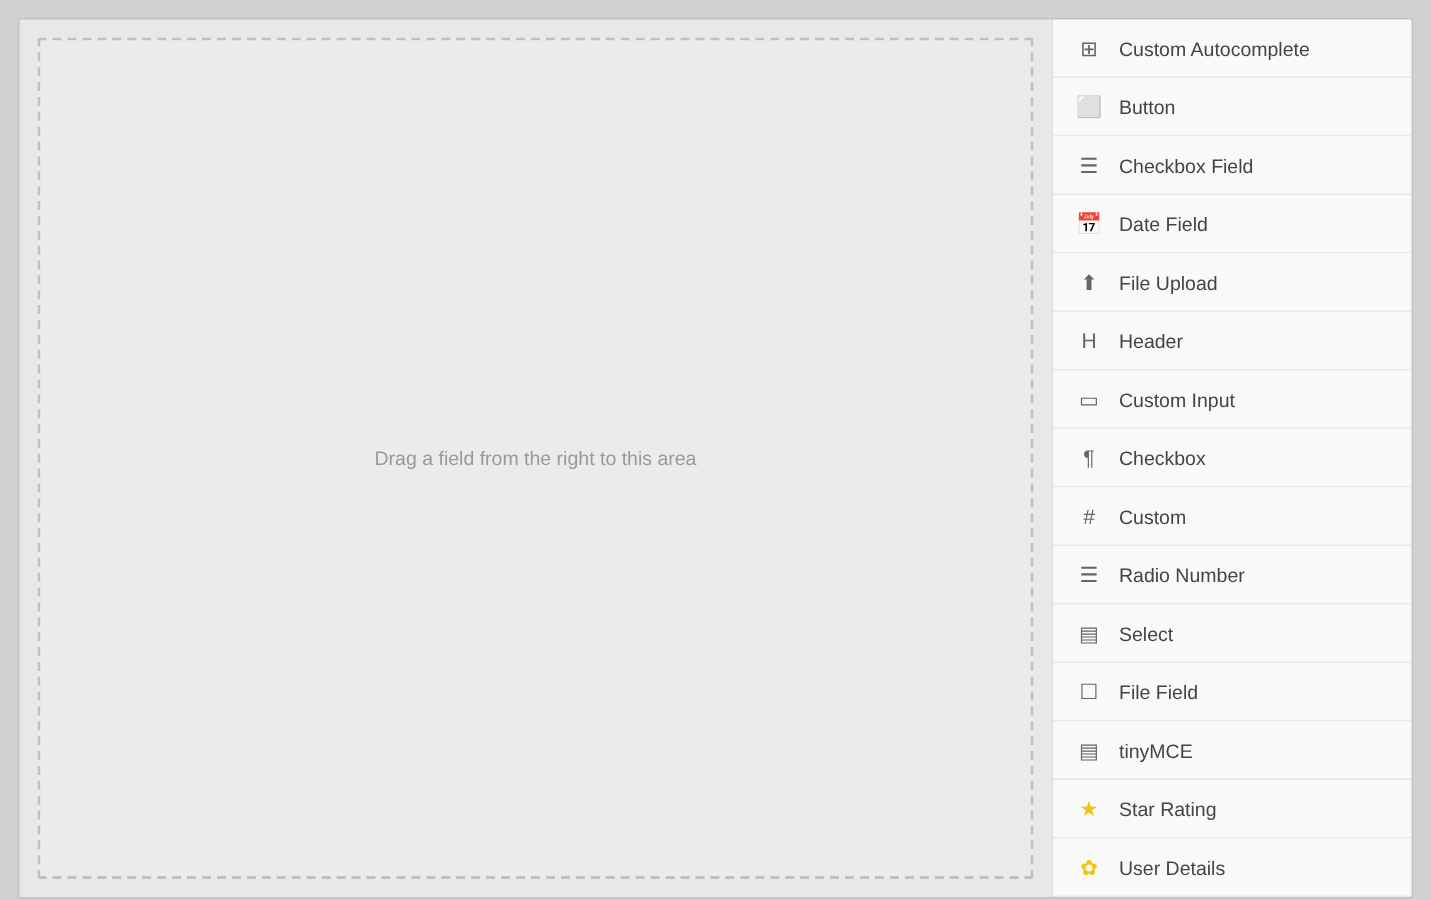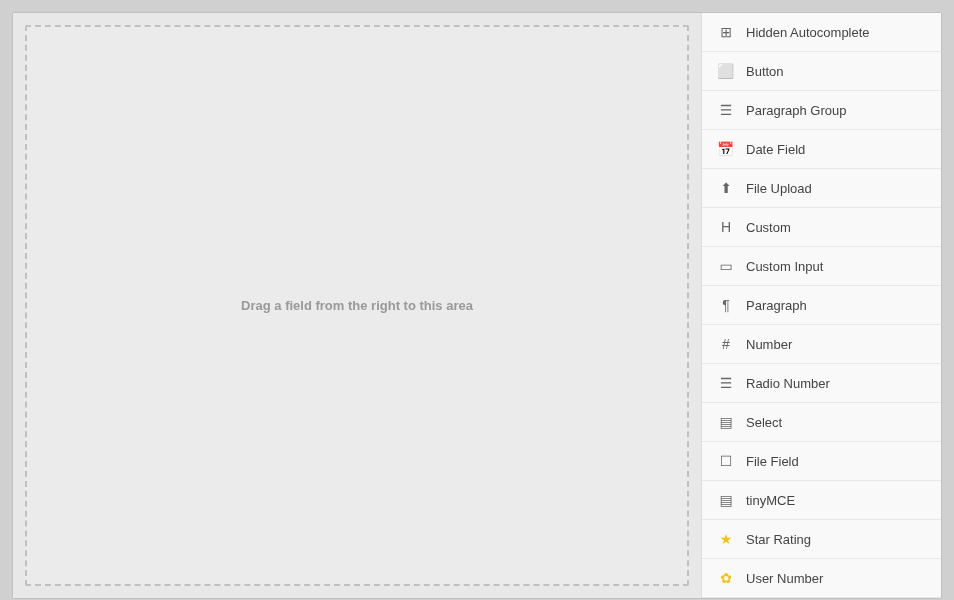--- a/index.html
+++ b/index.html
@@ -40,21 +40,20 @@
     }
 
     .canvas-inner {
       flex: 1;
       border: 2px dashed #c0c0c0;
       border-radius: 2px;
       background: #ebebeb;
       display: flex;
       align-items: center;
       justify-content: center;
-      font-weight: bold;
     }
 
     .drop-hint {
       color: #999;
       font-size: 13px;
     }
 
     .sidebar {
       width: 240px;
       background: #f5f5f5;
@@ -97,53 +96,53 @@
     <div class="canvas-area">
       <div class="canvas-inner">
         <span class="drop-hint">Drag a field from the right to this area</span>
       </div>
     </div>
 
     <div class="sidebar">
 
     <div class="sidebar-item">
           <span class="icon">⊞</span>
-          <span>Hidden Autocomplete</span>
+          <span>Custom Autocomplete</span>
         </div>
         <div class="sidebar-item">
           <span class="icon">⬜</span>
           <span>Button</span>
         </div>
         <div class="sidebar-item">
           <span class="icon">☰</span>
-          <span>Paragraph Group</span>
+          <span>Checkbox Field</span>
         </div>
         <div class="sidebar-item">
           <span class="icon">📅</span>
           <span>Date Field</span>
         </div>
         <div class="sidebar-item">
           <span class="icon">⬆</span>
           <span>File Upload</span>
         </div>
         <div class="sidebar-item">
           <span class="icon">H</span>
-          <span>Custom</span>
+          <span>Header</span>
         </div>
         <div class="sidebar-item">
           <span class="icon">▭</span>
           <span>Custom Input</span>
         </div>
         <div class="sidebar-item">
           <span class="icon">¶</span>
-          <span>Paragraph</span>
+          <span>Checkbox</span>
         </div>
         <div class="sidebar-item">
           <span class="icon">#</span>
-          <span>Number</span>
+          <span>Custom</span>
         </div>
         <div class="sidebar-item">
           <span class="icon">☰</span>
           <span>Radio Number</span>
         </div>
         <div class="sidebar-item">
           <span class="icon">▤</span>
           <span>Select</span>
         </div>
         <div class="sidebar-item">
@@ -153,17 +152,17 @@
         <div class="sidebar-item">
           <span class="icon">▤</span>
           <span>tinyMCE</span>
         </div>
         <div class="sidebar-item">
           <span class="icon" style="color: rgb(241, 196, 15);">★</span>
           <span>Star Rating</span>
         </div>
         <div class="sidebar-item">
           <span class="icon" style="color: rgb(241, 196, 15);">✿</span>
-          <span>User Number</span>
+          <span>User Details</span>
         </div>
       </div>
   </div>
 </div>
 
 </body></html>

